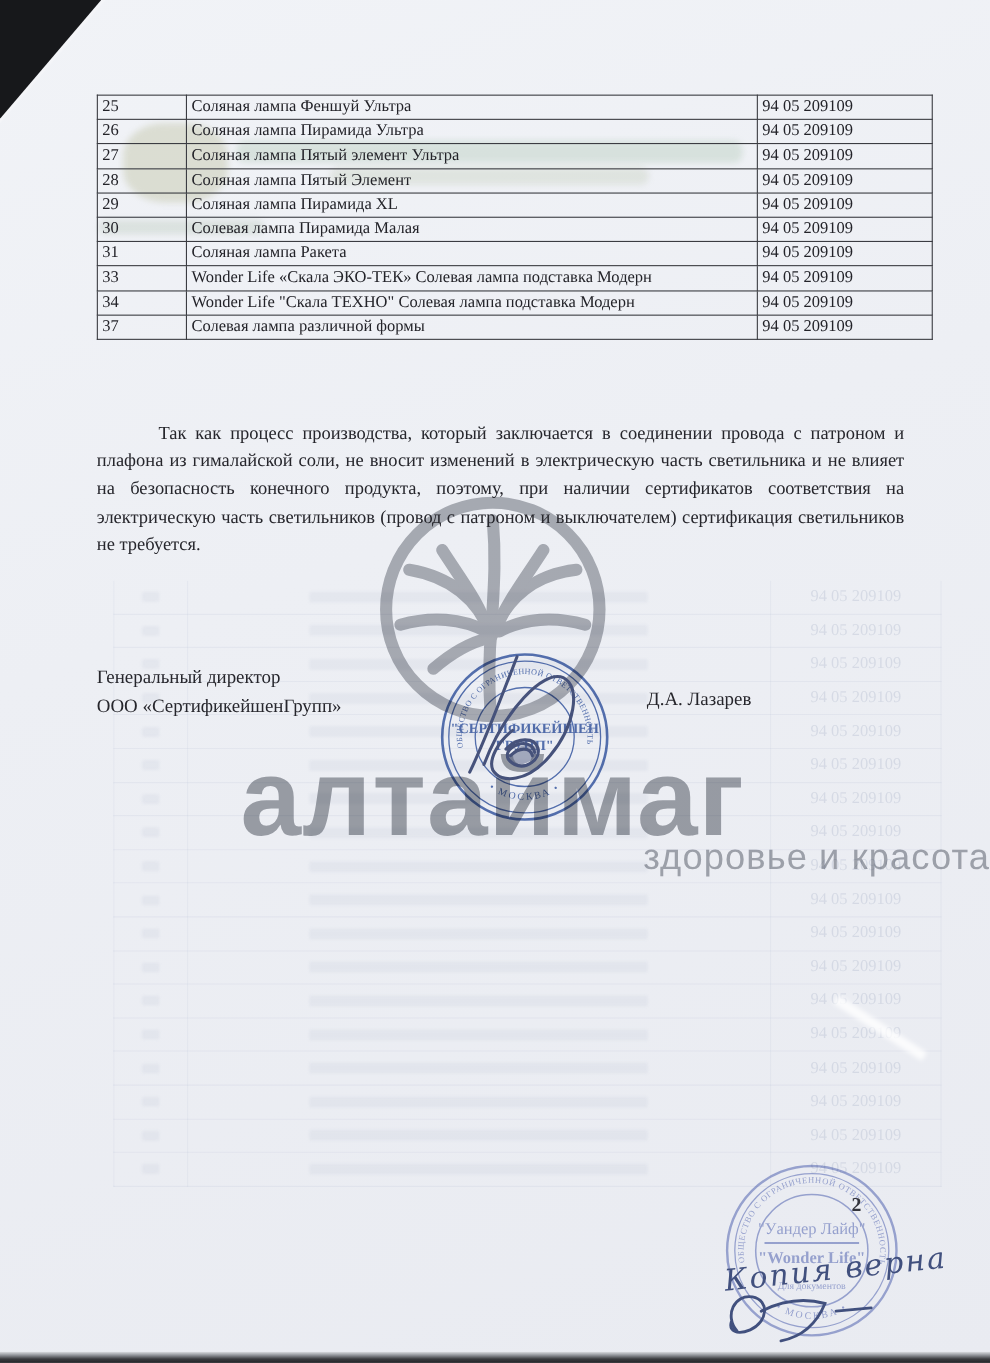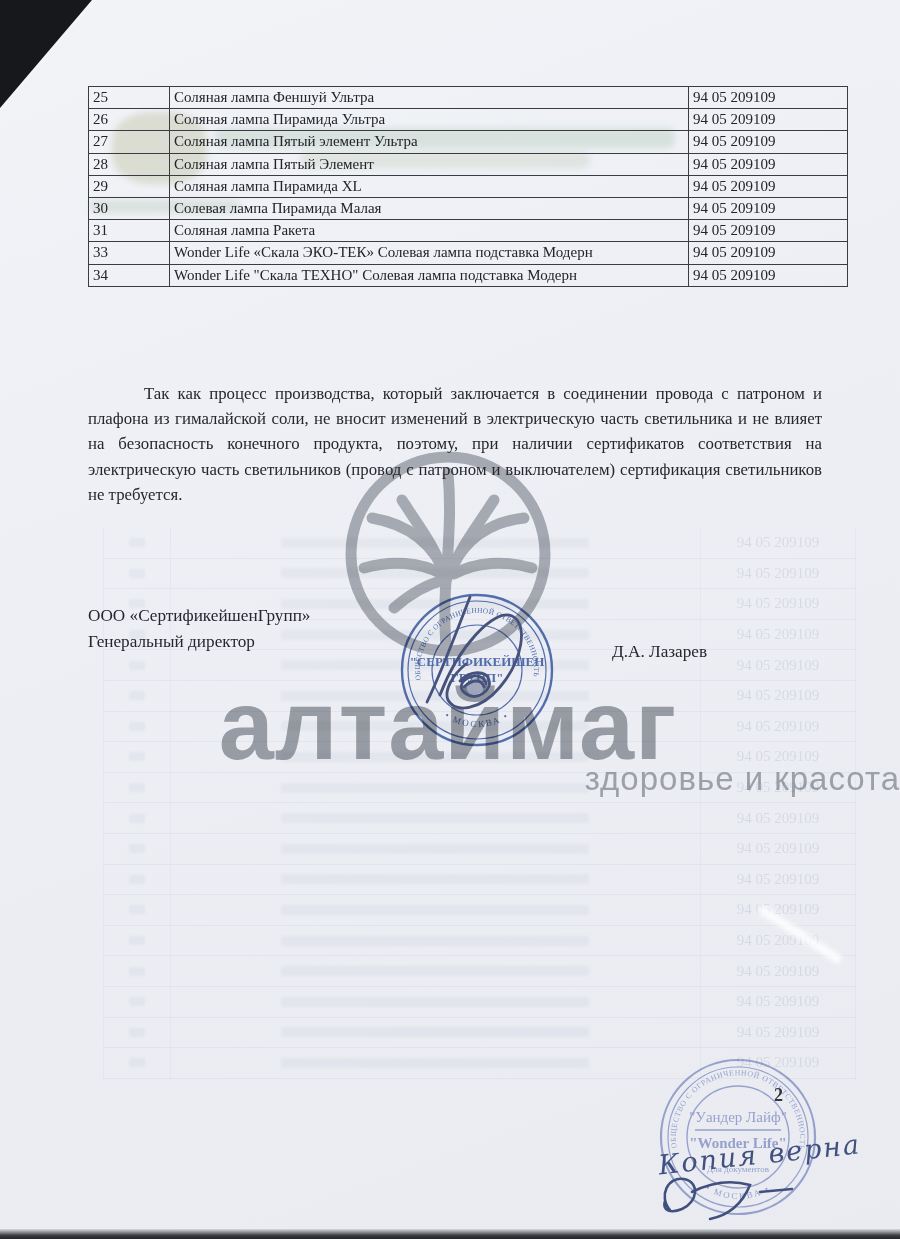--- a/index.html
+++ b/index.html
@@ -44,21 +44,21 @@
   td.c-num{width:72px;}
   td.c-name{width:510px;}
   td.c-code{width:150px;}
 
   
   .para{position:absolute;left:88px;top:381px;width:734px;font-size:16.8px;
     line-height:25.2px;text-align:justify;text-indent:56px;color:#26262c;}
 
   
   .signer{position:absolute;left:88px;top:603px;font-size:17.2px;line-height:25.5px;}
-  .signer-name{position:absolute;left:612px;top:626px;font-size:17.2px;margin-top:16px;}
+  .signer-name{position:absolute;left:588px;top:626px;font-size:17.2px;}
 
   
   .wm-title{position:absolute;left:0;top:668px;width:896px;text-align:center;
     font-family:"Liberation Sans", sans-serif;font-weight:700;font-size:99px;
     letter-spacing:1px;color:#9b9ea4;mix-blend-mode:multiply;opacity:.92;}
   .wm-sub{position:absolute;left:0;top:760px;width:900px;text-align:right;
     font-family:"Liberation Sans", sans-serif;font-weight:500;font-size:33px;
     letter-spacing:1px;color:#a5a8ae;mix-blend-mode:multiply;opacity:.95;}
   .wm-tree{position:absolute;left:342px;top:448px;mix-blend-mode:multiply;opacity:.85;}
 
@@ -241,28 +241,33 @@
         <tr>
       <td class="c-num">33</td>
       <td class="c-name">Wonder Life «Скала ЭКО-ТЕК» Солевая лампа подставка Модерн</td>
       <td class="c-code">94 05 209109</td>
     </tr>
         <tr>
       <td class="c-num">34</td>
       <td class="c-name">Wonder Life "Скала ТЕХНО" Солевая лампа  подставка Модерн</td>
       <td class="c-code">94 05 209109</td>
     </tr>
+        <tr>
+      <td class="c-num">37</td>
+      <td class="c-name">Солевая лампа различной формы</td>
+      <td class="c-code">94 05 209109</td>
+    </tr>
       </tbody>
   </table>
 
   <div class="para">Так как процесс производства, который заключается в соединении провода с патроном и плафона из гималайской соли, не вносит изменений в электрическую часть светильника и не влияет на безопасность конечного продукта, поэтому, при наличии сертификатов соответствия на электрическую часть светильников (провод с патроном и выключателем) сертификация светильников не требуется.</div>
 
   <div class="signer">
+    <div>Генеральный директор</div>
     <div>ООО «СертификейшенГрупп»</div>
-    <div>Генеральный директор</div>
   </div>
   <div class="signer-name">Д.А. Лазарев</div>
 
   <div class="wm-title">алтаймаг</div>
   <div class="wm-sub">здоровье и красота</div>
 
   <svg class="stamp-cert" width="190" height="190" viewBox="0 0 190 190">
     <g stroke="#4d6cb0" fill="none">
       <circle cx="95" cy="95" r="75" stroke-width="2.4"></circle>
       <circle cx="95" cy="95" r="69" stroke-width="1.2"></circle>

